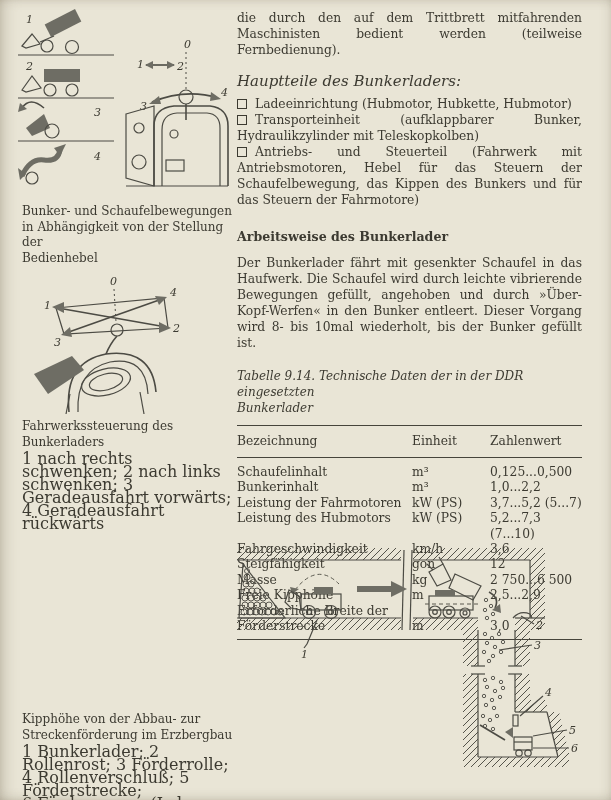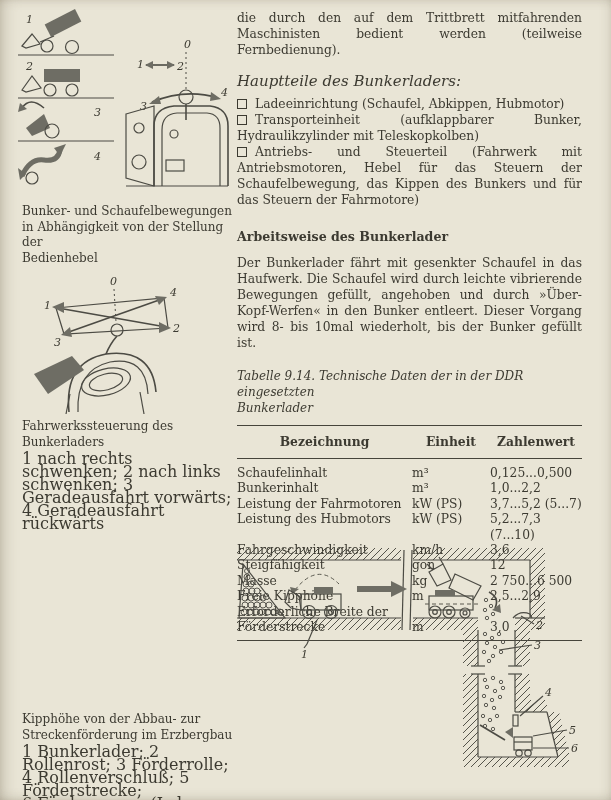--- a/index.html
+++ b/index.html
@@ -22,21 +22,21 @@
   .heading-italic{font-style:italic;font-size:15px;line-height:16px;margin-top:15px;}
   .heading-bold{font-weight:bold;font-size:12.6px;line-height:16px;margin-top:21px;}
   .parts-list{margin-top:7px;}
   .parts-item{font-size:12.3px;line-height:16px;text-align:justify;}
   .cbx{display:inline-block;width:8px;height:8px;border:1.1px solid #3c3a31;
        margin-right:8px;vertical-align:-1px;background:transparent;}
   .work-p{margin-top:6px;}
   .tbl-caption{font-style:italic;font-size:12px;line-height:16px;margin-top:17px;white-space:pre-line;}
   table.data{width:345px;border-collapse:collapse;margin-top:9px;
     border-top:1.6px solid #46443b;border-bottom:1.6px solid #46443b;}
-  table.data th{font-weight:bold;text-align:center;font-size:12.3px;
+  table.data th{font-weight:normal;text-align:left;font-size:12.3px;
     padding:8px 0 9px 0;border-bottom:1.6px solid #46443b;}
   table.data td{font-size:12.3px;line-height:15.4px;padding:0;vertical-align:top;}
   table.data tr.first td{padding-top:7px;}
   table.data tr.last td{padding-bottom:5px;}
   td.c-name{width:175px;white-space:pre-line;}
   th.c-name{width:175px;}
   td.c-unit,th.c-unit{width:78px;}
   td.c-val,th.c-val{width:92px;}
   tr.two-line td.c-unit,tr.two-line td.c-val{vertical-align:bottom;}
   .cap{font-size:12px;line-height:15.5px;white-space:pre-line;}
@@ -176,21 +176,21 @@
 6 Förderwagen (Lok-Förderung)</div>
   </div>
 
   <div class="rightcol">
 
     <p>die durch den auf dem Trittbrett mitfahrenden Maschinisten bedient werden (teilweise Fernbedienung).</p>
 
     <div class="heading-italic">Hauptteile des Bunkerladers:</div>
 
     <div class="parts-list">
-      <div class="parts-item"><span class="cbx"></span><span>Ladeeinrichtung (Schaufel, Abkippen, Hubmotor)</span></div>
+      <div class="parts-item"><span class="cbx"></span><span>Ladeeinrichtung (Hubmotor, Hubkette, Hubmotor)</span></div>
       <div class="parts-item"><span class="cbx"></span><span>Transporteinheit (aufklappbarer Bunker, Hydraulikzylinder mit Teleskopkolben)</span></div>
       <div class="parts-item"><span class="cbx"></span><span>Antriebs- und Steuerteil (Fahrwerk mit Antriebsmotoren, Hebel für das Steuern der Schaufelbewegung, das Kippen des Bunkers und für das Steuern der Fahrmotore)</span></div>
     </div>
 
     <div class="heading-bold">Arbeitsweise des Bunkerlader</div>
 
     <p class="work-p" style="margin-top:10px;">Der Bunkerlader fährt mit gesenkter Schaufel in das Haufwerk. Die Schaufel wird durch leichte vibrierende Bewegungen gefüllt, angehoben und durch »Über-Kopf-Werfen« in den Bunker entleert. Dieser Vorgang wird 8- bis 10mal wiederholt, bis der Bunker gefüllt ist.</p>
 
     <div class="tbl-caption">Tabelle 9.14. Technische Daten der in der DDR eingesetzten
 Bunkerlader</div>

